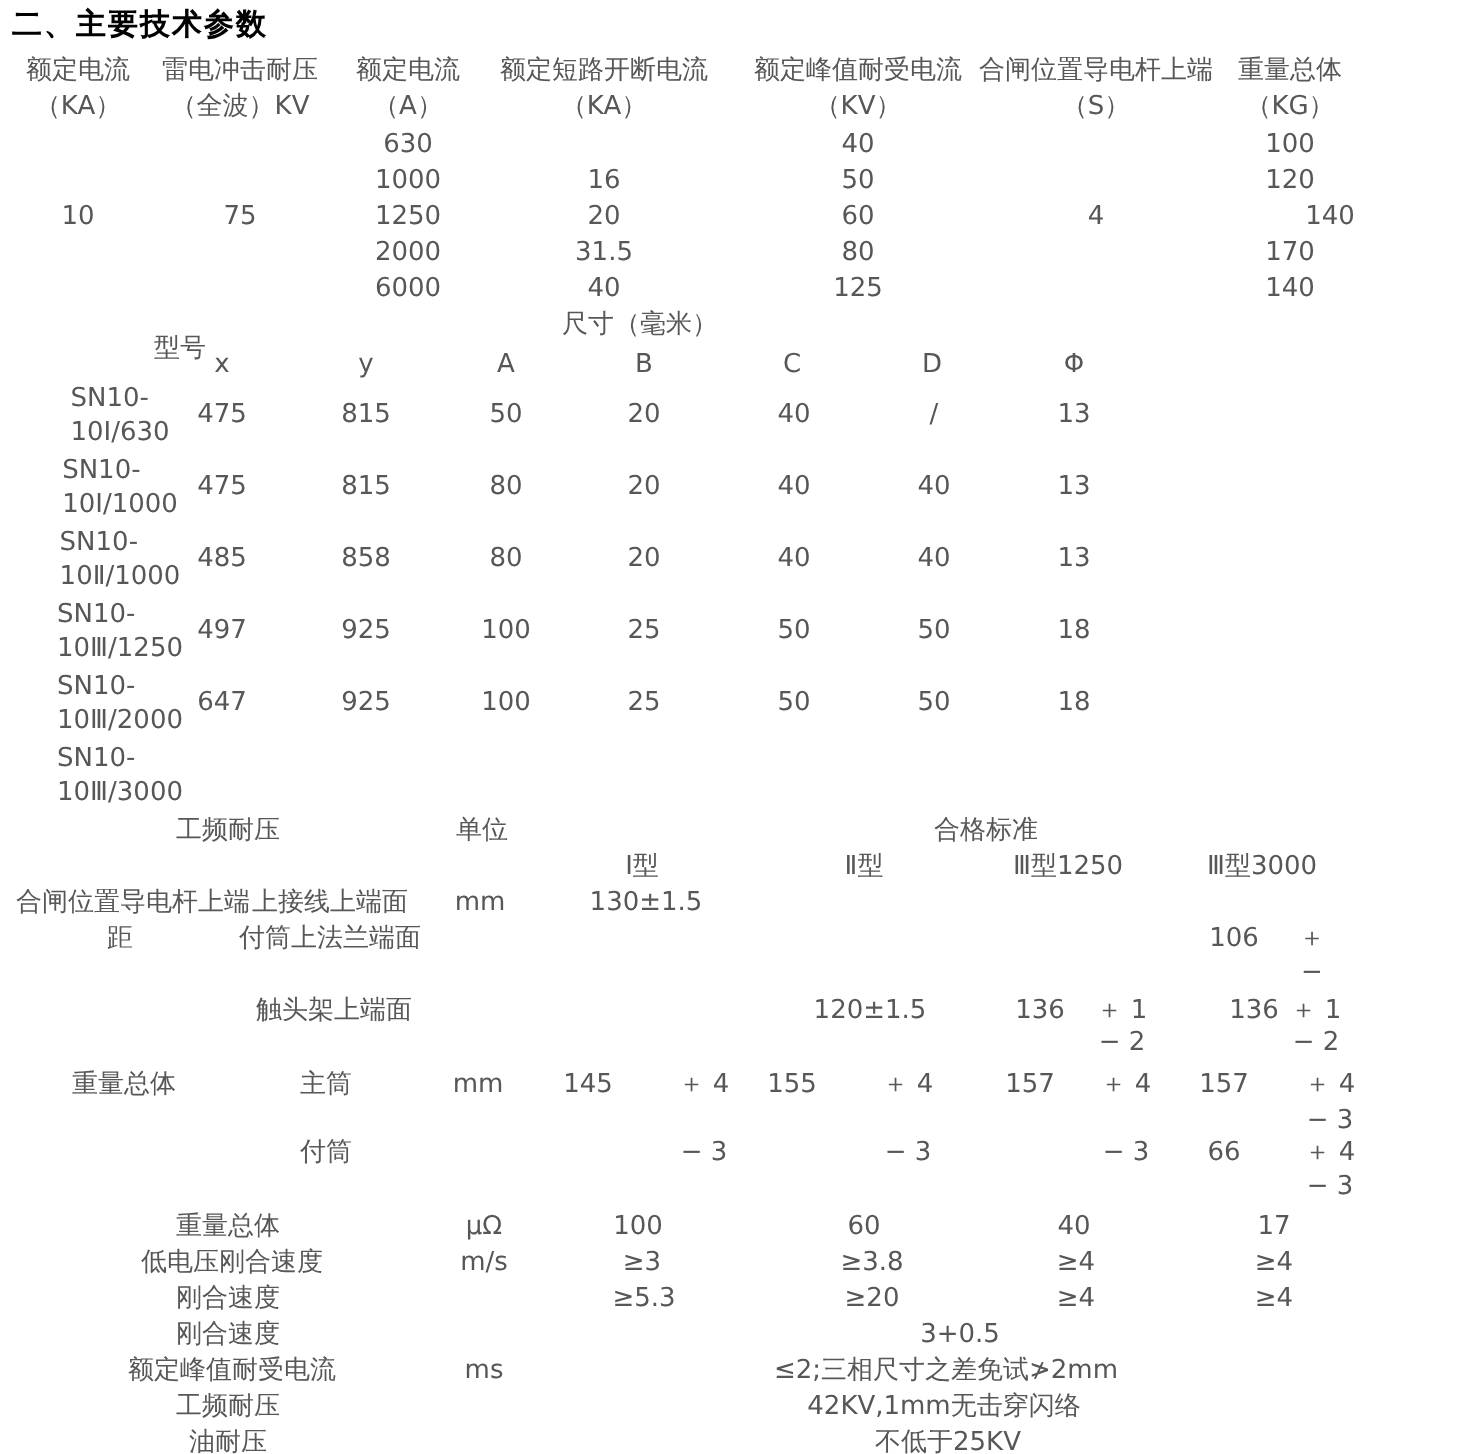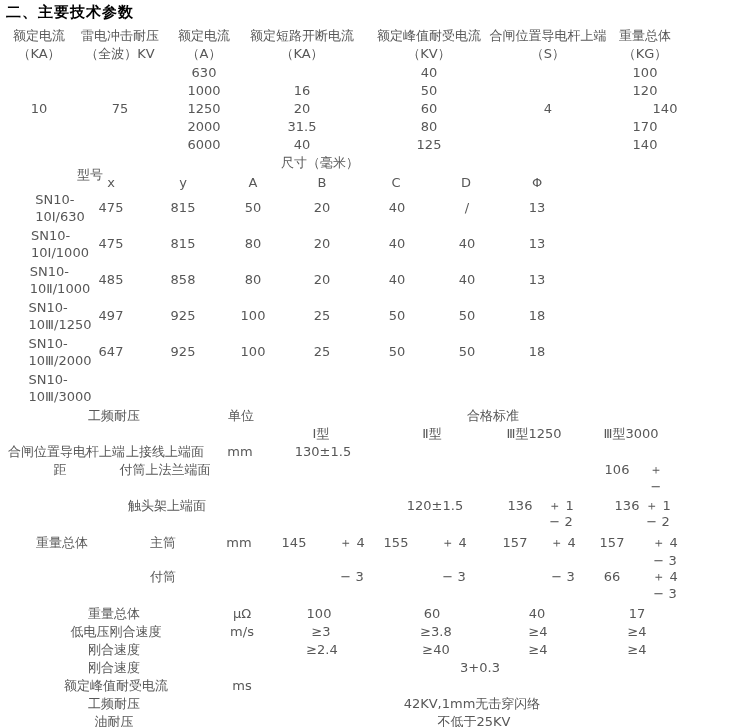--- a/index.html
+++ b/index.html
@@ -173,30 +173,31 @@
   <div class="t" style="left:637px;top:606px">17</div>
 
   <div class="t" style="left:116px;top:624px">低电压刚合速度</div>
   <div class="t" style="left:242px;top:624px">m/s</div>
   <div class="t" style="left:321px;top:624px">≥3</div>
   <div class="t" style="left:436px;top:624px">≥3.8</div>
   <div class="t" style="left:538px;top:624px">≥4</div>
   <div class="t" style="left:637px;top:624px">≥4</div>
 
   <div class="t" style="left:114px;top:642px">刚合速度</div>
-  <div class="t" style="left:322px;top:642px">≥2.4</div>
-  <div class="t" style="left:436px;top:642px">≥40</div>
+  <div class="t" style="left:322px;top:642px">≥5.3</div>
+  <div class="t" style="left:436px;top:642px">≥20</div>
   <div class="t" style="left:538px;top:642px">≥4</div>
   <div class="t" style="left:637px;top:642px">≥4</div>
 
   <div class="t" style="left:114px;top:660px">刚合速度</div>
-  <div class="t" style="left:480px;top:660px">3+0.3</div>
+  <div class="t" style="left:480px;top:660px">3+0.5</div>
 
   <div class="t" style="left:116px;top:678px">额定峰值耐受电流</div>
   <div class="t" style="left:242px;top:678px">ms</div>
+  <div class="t" style="left:473px;top:678px">≤2;三相尺寸之差免试≯2mm</div>
 
   <div class="t" style="left:114px;top:696px">工频耐压</div>
   <div class="t" style="left:472px;top:696px">42KV,1mm无击穿闪络</div>
 
   <div class="t" style="left:114px;top:714px">油耐压</div>
   <div class="t" style="left:474px;top:714px">不低于25KV</div>
 
 </div>
 
 </body></html>

